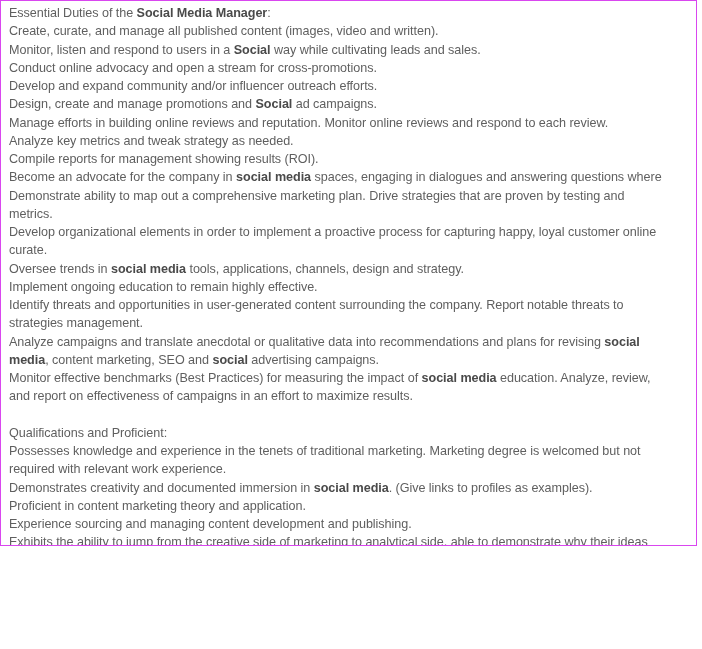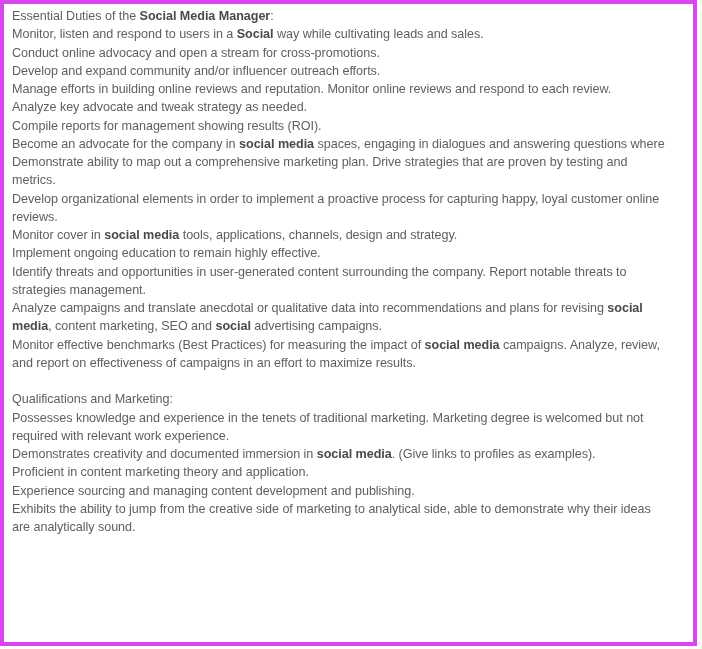--- a/index.html
+++ b/index.html
@@ -11,23 +11,23 @@
       width: 702px;
       height: 649px;
       overflow: hidden;
       position: relative;
     }
     .frame {
       position: absolute;
       left: 0;
       top: 0;
       width: 697px;
-      height: 646px;
+      height: 546px;
       box-sizing: border-box;
-      border: 4px solid #d946ef;
+      border: 1px solid #d946ef;
       overflow: hidden;
       background: #ffffff;
       z-index: 2;
     }
     .content {
       position: absolute;
       left: 8px;
       top: 3px;
       width: 690px;
       font-family: "Liberation Sans", sans-serif;
@@ -61,42 +61,44 @@
       z-index: 1;
     }
   </style>
 </head>
 <body>
 
 <div class="frame">
   <div class="content">
     <span class="line"><span>Essential Duties of the </span><b>Social Media Manager</b><span>:</span></span>
     <div id="duties-lines">
+        <span class="line"><span>Create, curate, and manage all published content (images, video and written).</span></span>
         <span class="line"><span>Monitor, listen and respond to users in a </span><b>Social</b><span> way while cultivating leads and sales.</span></span>
         <span class="line"><span>Conduct online advocacy and open a stream for cross-promotions.</span></span>
         <span class="line"><span>Develop and expand community and/or influencer outreach efforts.</span></span>
+        <span class="line"><span>Design, create and manage promotions and </span><b>Social</b><span> ad campaigns.</span></span>
         <span class="line"><span>Manage efforts in building online reviews and reputation. Monitor online reviews and respond to each review.</span></span>
-        <span class="line"><span>Analyze key advocate and tweak strategy as needed.</span></span>
+        <span class="line"><span>Analyze key metrics and tweak strategy as needed.</span></span>
         <span class="line"><span>Compile reports for management showing results (ROI).</span></span>
         <span class="line"><span>Become an advocate for the company in </span><b>social media</b><span> spaces, engaging in dialogues and answering questions where</span></span>
         <span class="line"><span>Demonstrate ability to map out a comprehensive marketing plan. Drive strategies that are proven by testing and</span></span>
         <span class="line"><span>metrics.</span></span>
         <span class="line"><span>Develop organizational elements in order to implement a proactive process for capturing happy, loyal customer online</span></span>
-        <span class="line"><span>reviews.</span></span>
-        <span class="line"><span>Monitor cover in </span><b>social media</b><span> tools, applications, channels, design and strategy.</span></span>
+        <span class="line"><span>curate.</span></span>
+        <span class="line"><span>Oversee trends in </span><b>social media</b><span> tools, applications, channels, design and strategy.</span></span>
         <span class="line"><span>Implement ongoing education to remain highly effective.</span></span>
         <span class="line"><span>Identify threats and opportunities in user-generated content surrounding the company. Report notable threats to</span></span>
         <span class="line"><span>strategies management.</span></span>
         <span class="line"><span>Analyze campaigns and translate anecdotal or qualitative data into recommendations and plans for revising </span><b>social</b></span>
         <span class="line"><b>media</b><span>, content marketing, SEO and </span><b>social</b><span> advertising campaigns.</span></span>
-        <span class="line"><span>Monitor effective benchmarks (Best Practices) for measuring the impact of </span><b>social media</b><span> campaigns. Analyze, review,</span></span>
+        <span class="line"><span>Monitor effective benchmarks (Best Practices) for measuring the impact of </span><b>social media</b><span> education. Analyze, review,</span></span>
         <span class="line"><span>and report on effectiveness of campaigns in an effort to maximize results.</span></span>
       </div>
     <span class="blank"></span>
-    <span class="line">Qualifications and Marketing:</span>
+    <span class="line">Qualifications and Proficient:</span>
     <div id="qual-lines">
         <span class="line"><span>Possesses knowledge and experience in the tenets of traditional marketing. Marketing degree is welcomed but not</span></span>
         <span class="line"><span>required with relevant work experience.</span></span>
         <span class="line"><span>Demonstrates creativity and documented immersion in </span><b>social media</b><span>. (Give links to profiles as examples).</span></span>
         <span class="line"><span>Proficient in content marketing theory and application.</span></span>
         <span class="line"><span>Experience sourcing and managing content development and publishing.</span></span>
         <span class="line"><span>Exhibits the ability to jump from the creative side of marketing to analytical side, able to demonstrate why their ideas</span></span>
         <span class="line"><span>are analytically sound.</span></span>
       </div>
   </div>

